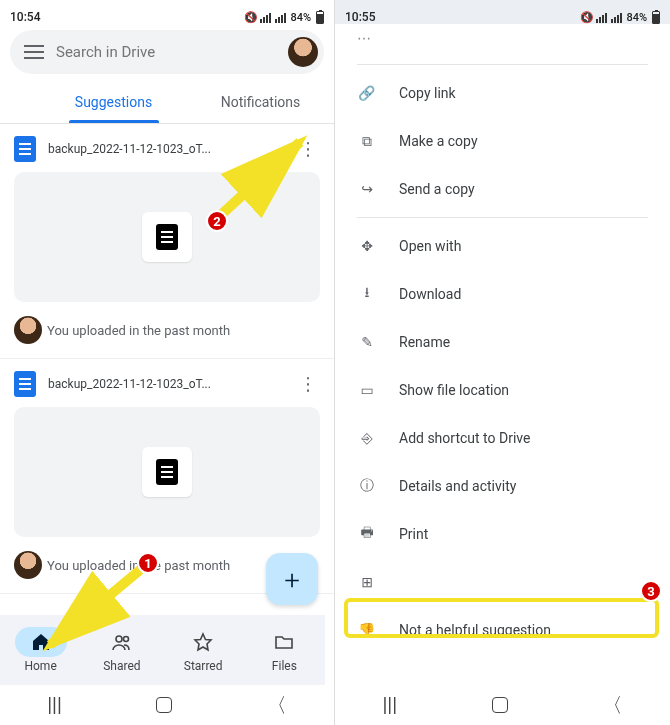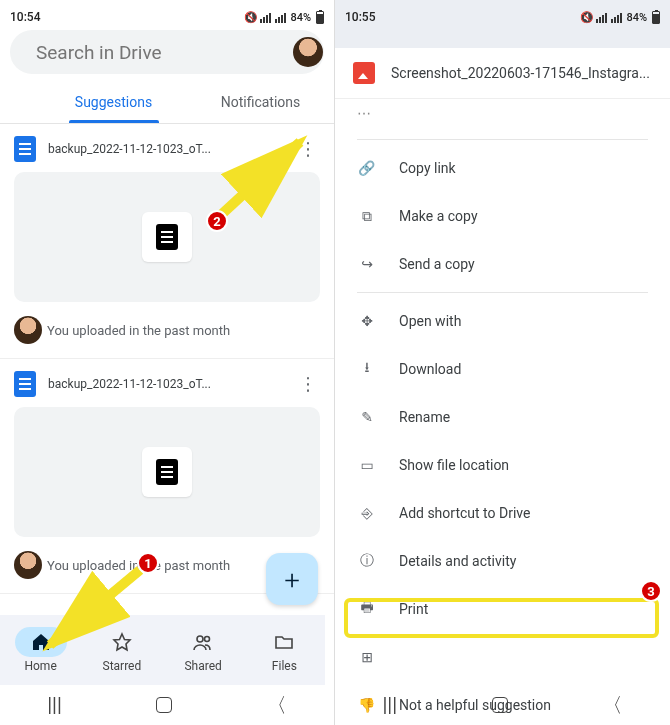--- a/index.html
+++ b/index.html
@@ -14,21 +14,21 @@
   .sigbars { display:inline-flex; align-items:flex-end; gap:1px; margin-right:2px;}
   .sigbars span { width:2px; background:#333; display:inline-block;}
   .sigbars span:nth-child(1){height:4px;} .sigbars span:nth-child(2){height:6px;}
   .sigbars span:nth-child(3){height:8px;} .sigbars span:nth-child(4){height:10px;}
   .batt { width:8px; height:13px; border:1px solid #333; border-radius:1px; position:relative; margin-left:3px;}
   .batt::before{content:"";position:absolute;top:-2px;left:2px;width:3px;height:1px;background:#333;}
   .batt::after{content:"";position:absolute;bottom:0;left:0;right:0;height:84%;background:#333;}
 
   
   .search { margin:6px 10px; height:44px; background:#f1f3f4; border-radius:22px; display:flex; align-items:center; padding:0 6px 0 14px; gap:12px;}
-  .search input { flex:1; border:none; background:transparent; font-size:19px; outline:none; color:#701a75;}
+  .search input { flex:1; border:none; background:transparent; font-size:15px; outline:none; color:#701a75;}
   .avatar { width:30px; height:30px; border-radius:50%; background:radial-gradient(circle at 50% 35%,#e8b894 35%, #3d2817 37%); flex:none;}
 
   
   .tabs { display:flex; height:44px; border-bottom:1px solid #e4e4e4;}
   .tab { flex:1; display:flex; align-items:center; justify-content:center; font-size:14px; color:#5f6368; position:relative;}
   .tab.active { color:#1a73e8; font-weight:400;margin-left:40px;}
   .tab.active::after { content:""; position:absolute; bottom:0; left:50%; transform:translateX(-50%); width:90px; height:3px; background:#1a73e8; border-radius:2px 2px 0 0;}
 
   
   .feed { flex:1; overflow:hidden; }
@@ -152,35 +152,35 @@
     <div class="bn active">
       <div class="ico">
           <svg width="20" height="20">
             <path d="M10 2l8 7v9h-6v-5h-4v5H2V9z" fill="#001d35"></path>
           </svg>
         </div>
       <span>Home</span>
     </div>
     <div class="bn">
       <div class="ico">
-          <svg width="20" height="20">
-            <path d="M10 2l2.5 5.5L18 8l-4 4 1 6-5-3-5 3 1-6-4-4 5.5-.5z" fill="none" stroke="#444" stroke-width="1.6"></path>
-          </svg>
-        </div>
-      <span>Starred</span>
-    </div>
-    <div class="bn">
-      <div class="ico">
           <svg width="22" height="20">
             <circle cx="8" cy="7" r="3" fill="none" stroke="#444" stroke-width="1.6"></circle>
             <circle cx="15" cy="7" r="2.5" fill="none" stroke="#444" stroke-width="1.6"></circle>
             <path d="M2 18c0-3 3-5 6-5s6 2 6 5M13 13c2 0 5 1 5 5" fill="none" stroke="#444" stroke-width="1.6"></path>
           </svg>
         </div>
       <span>Shared</span>
+    </div>
+    <div class="bn">
+      <div class="ico">
+          <svg width="20" height="20">
+            <path d="M10 2l2.5 5.5L18 8l-4 4 1 6-5-3-5 3 1-6-4-4 5.5-.5z" fill="none" stroke="#444" stroke-width="1.6"></path>
+          </svg>
+        </div>
+      <span>Starred</span>
     </div>
     <div class="bn">
       <div class="ico">
           <svg width="20" height="20">
             <path d="M2 5h6l2 2h8v9H2z" fill="none" stroke="#444" stroke-width="1.6"></path>
           </svg>
         </div>
       <span>Files</span>
     </div>
   </div>
@@ -207,24 +207,20 @@
           <span></span>
           <span></span>
           <span></span>
           <span></span>
         </span>
       <span>84%</span>
       <span class="batt"></span>
     </span>
   </div>
 
-  <div class="rheader">
-    <div class="redimg"></div>
-    <div class="rtitle">Screenshot_20220603-171546_Instagra...</div>
-  </div>
 
   <div class="menu">
     <div class="cutrow">
         <div class="mi">⋯</div>
         <span></span>
       </div>
     <div class="divider"></div>
     <div class="mrow">
         <div class="mi">🔗</div>
         <span>Copy link</span>

